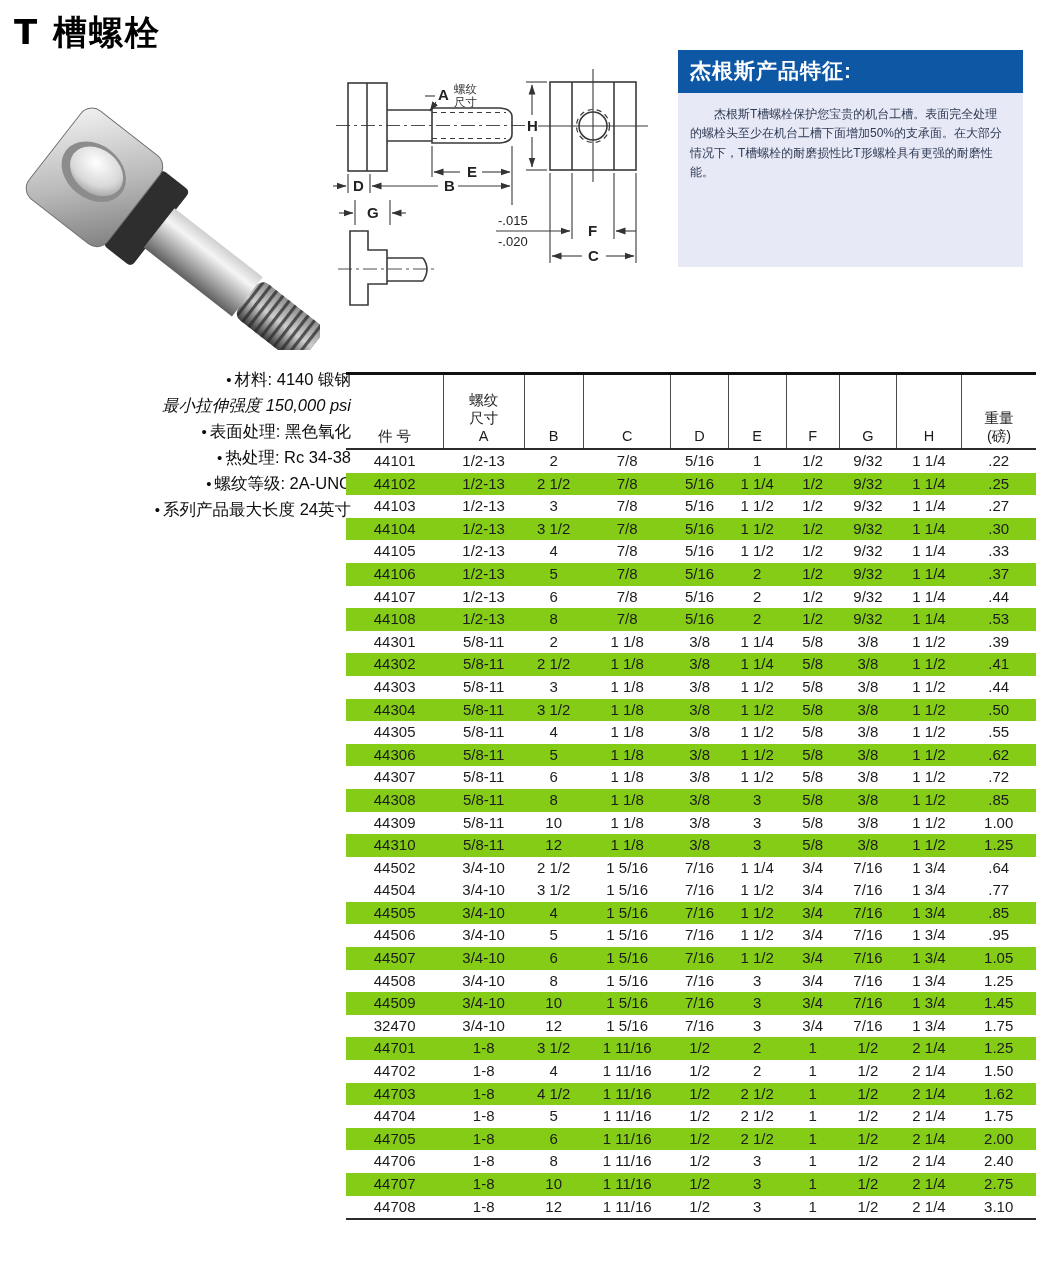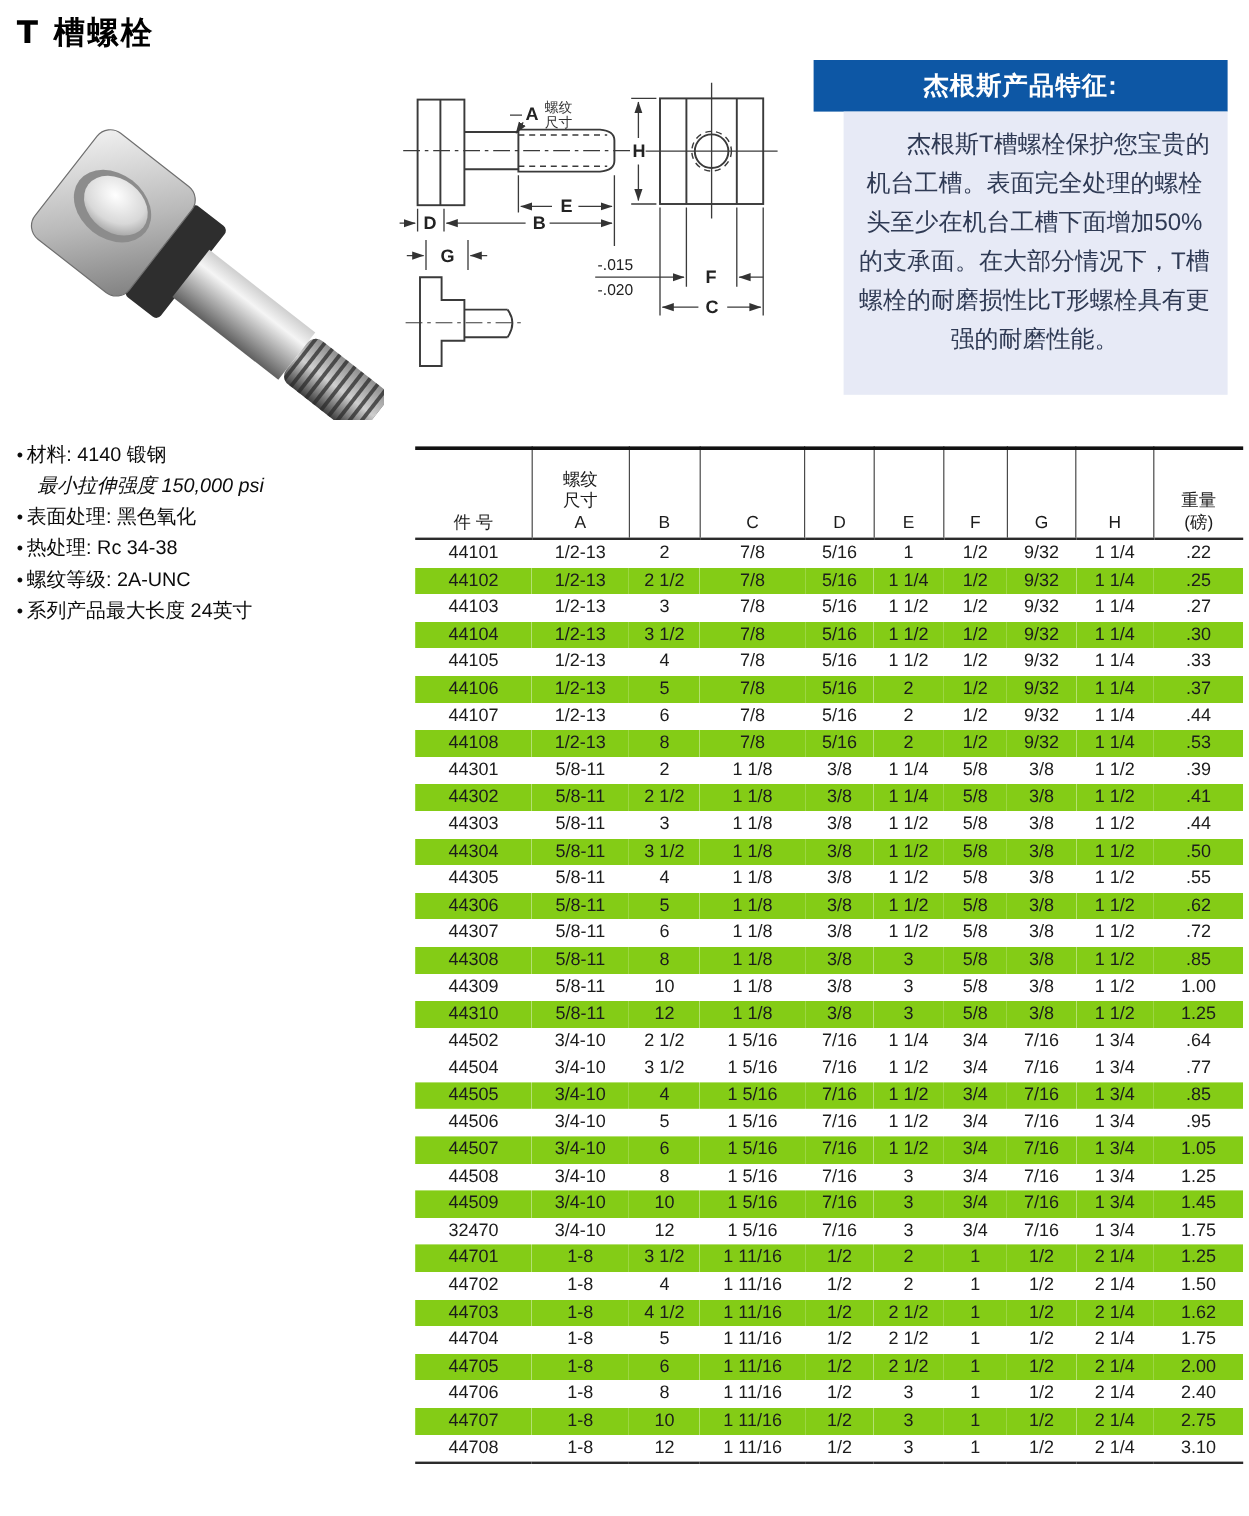--- a/index.html
+++ b/index.html
@@ -3,35 +3,35 @@
 <meta charset="utf-8">
 <style>
   html,body { margin:0; padding:0; background:#fff; }
   .page {
     position:relative; width:1041px; height:1263px; background:#ffffff;
     font-family:"Liberation Sans","DejaVu Sans",sans-serif; overflow:hidden;
   }
   
   .title {
     position:absolute; left:14px; top:10px; margin:0;
-    font-size:26px; font-weight:bold; color:#000; letter-spacing:2px;
+    font-size:34px; font-weight:bold; color:#000; letter-spacing:2px;
     font-family:"DejaVu Sans","Liberation Sans",sans-serif;
   }
   
-  .features { position:absolute; left:678px; top:50px; width:345px;text-align:center; }
+  .features { position:absolute; left:678px; top:50px; width:345px; }
   .features .hdr {
     background:#0d57a5; color:#ffffff; font-weight:bold; font-size:21px;
     padding:7px 12px 8px 12px; letter-spacing:1px;
   }
   .features .bd {
-    background:#e7eaf6; color:#2f3a54; font-size:20px; line-height:1.62;
-    padding:12px 14px 30px 12px; text-indent:2em; min-height:132px;margin-left:25px;
+    background:#e7eaf6; color:#2f3a54; font-size:12px; line-height:1.62;
+    padding:12px 14px 30px 12px; text-indent:2em; min-height:132px;
   }
   
-  .specs { position:absolute; left:14px; top:366px; width:325px; margin:0; padding:0; }
+  .specs { position:absolute; left:26px; top:366px; width:325px; margin:0; padding:0;text-align:right; }
   .specs li { list-style:none; font-size:16.5px; color:#0c0c0c; line-height:1.58; }
   .specs li.b::before { content:"\2022"; margin-right:3px; font-size:15px; }
   .specs li.indent { padding-left:17px;font-style:italic; }
   
   .tbl-wrap { position:absolute; left:346px; top:372px; width:690px; }
   table.parts {
     border-collapse:collapse; width:100%; table-layout:fixed;
     border-top:3px solid #111; border-bottom:2px solid #2b2b2b;
     color:#1c1c1c;
   }

